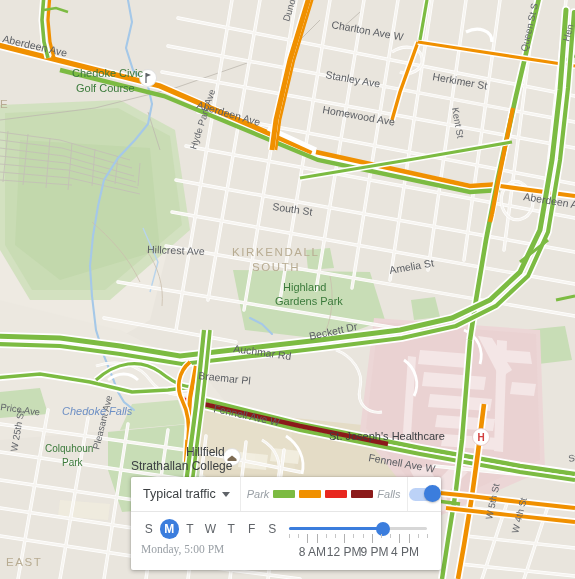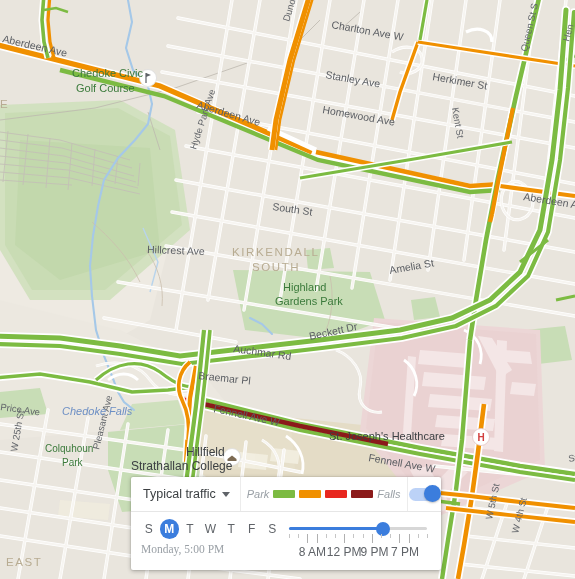--- a/index.html
+++ b/index.html
@@ -554,18 +554,18 @@
             <i class="minor" style="left: 73.3333%;"></i>
             <i class="major" style="left: 80%;"></i>
             <i class="major" style="left: 86.6667%;"></i>
             <i class="minor" style="left: 93.3333%;"></i>
             <i class="minor" style="left: 100%;"></i>
           </div>
         <div class="tickrow" id="tick-labels">
             <span style="left: 17%;">8 AM</span>
             <span style="left: 40%;">12 PM</span>
             <span style="left: 62%;">9 PM</span>
-            <span style="left: 84%;">7 PM</span>
+            <span style="left: 84%;">4 PM</span>
           </div>
       </div>
     </div>
   </div>
 </div>
 
 </body></html>

